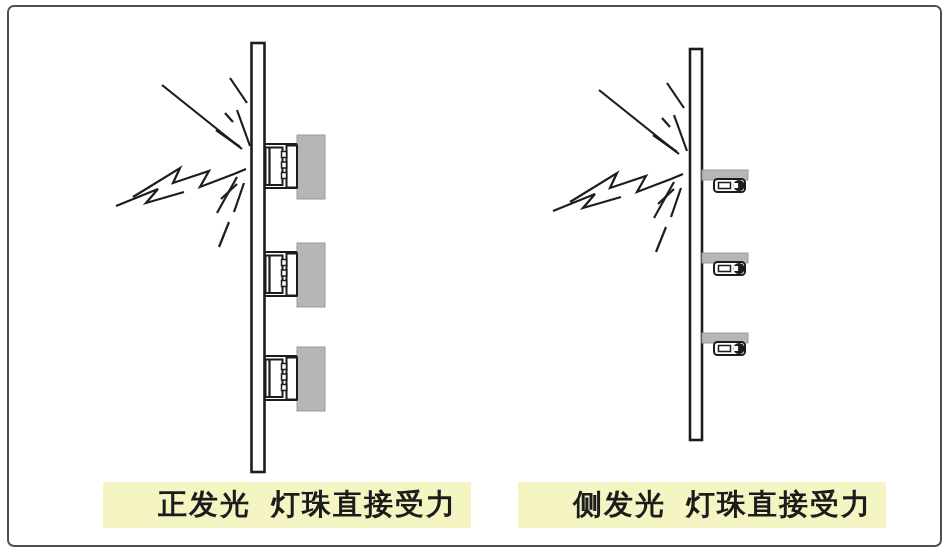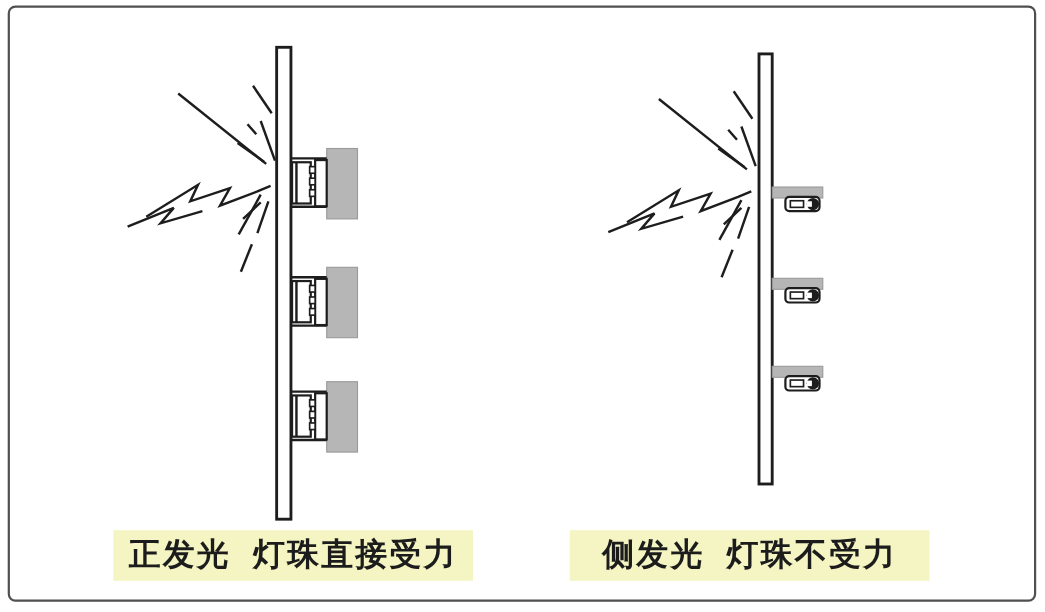--- a/index.html
+++ b/index.html
@@ -28,20 +28,21 @@
     position:absolute;
     top:482px;height:46px;width:327px;
     background:#f4f5c2;
     color:#1c1c1c;
     font-size:29px;
     font-weight:700;
     letter-spacing:2px;
     word-spacing:10px;
     display:flex;align-items:center;justify-content:center;
     white-space:nowrap;
+    padding-left:41px;
   }
   .caption-left{left:103px;}
   .caption-right{left:518px;}
 </style>
 </head>
 <body>
 
 <div class="stage">
 
   <div class="frame"></div>
@@ -97,15 +98,15 @@
       <rect class="panel" x="690" y="49" width="12" height="391"></rect>
       <use href="#starburst" xlink:href="#starburst" transform="translate(437,5)"></use>
       <use href="#led-side" xlink:href="#led-side" y="170"></use>
       <use href="#led-side" xlink:href="#led-side" y="253"></use>
       <use href="#led-side" xlink:href="#led-side" y="333"></use>
     </g>
   </svg>
 
   <div class="caption caption-left">正发光 灯珠直接受力</div>
 
-  <div class="caption caption-right">侧发光 灯珠不受力</div>
+  <div class="caption caption-right">侧发光 灯珠直接受力</div>
 
 </div>
 
 </body></html>

